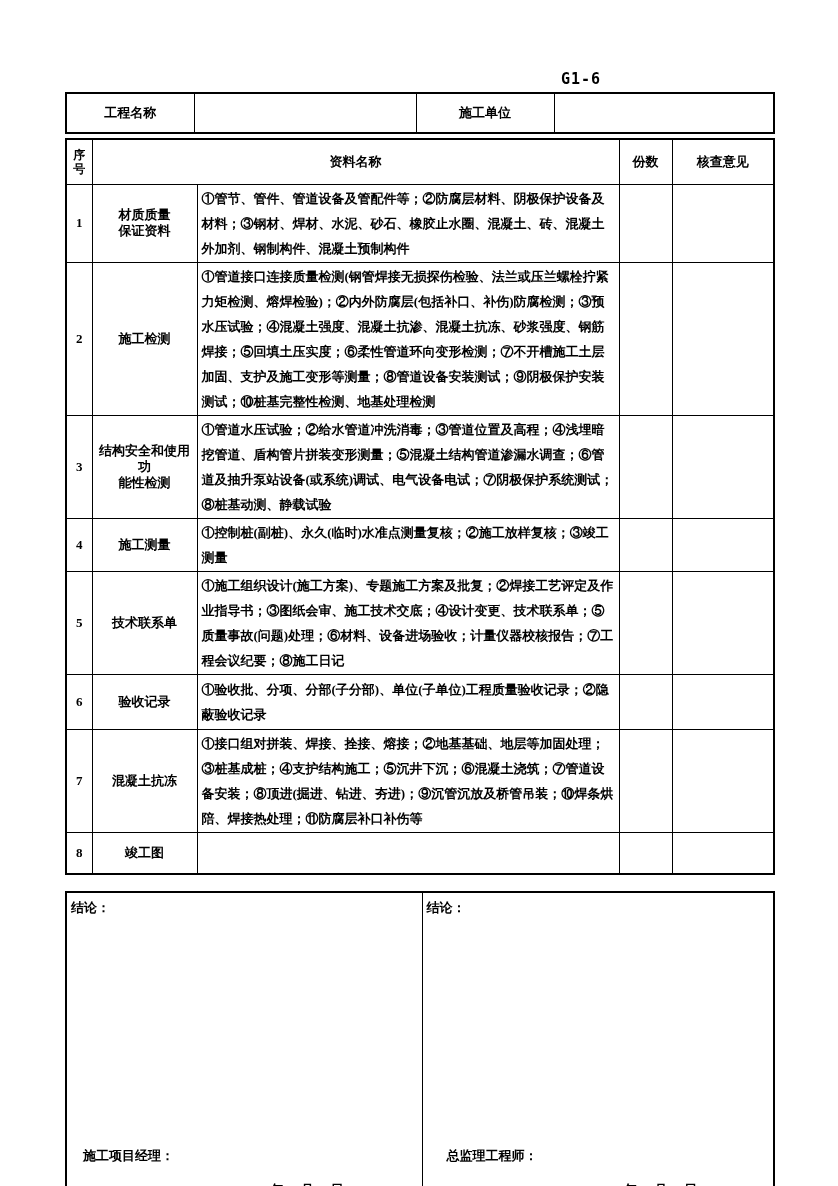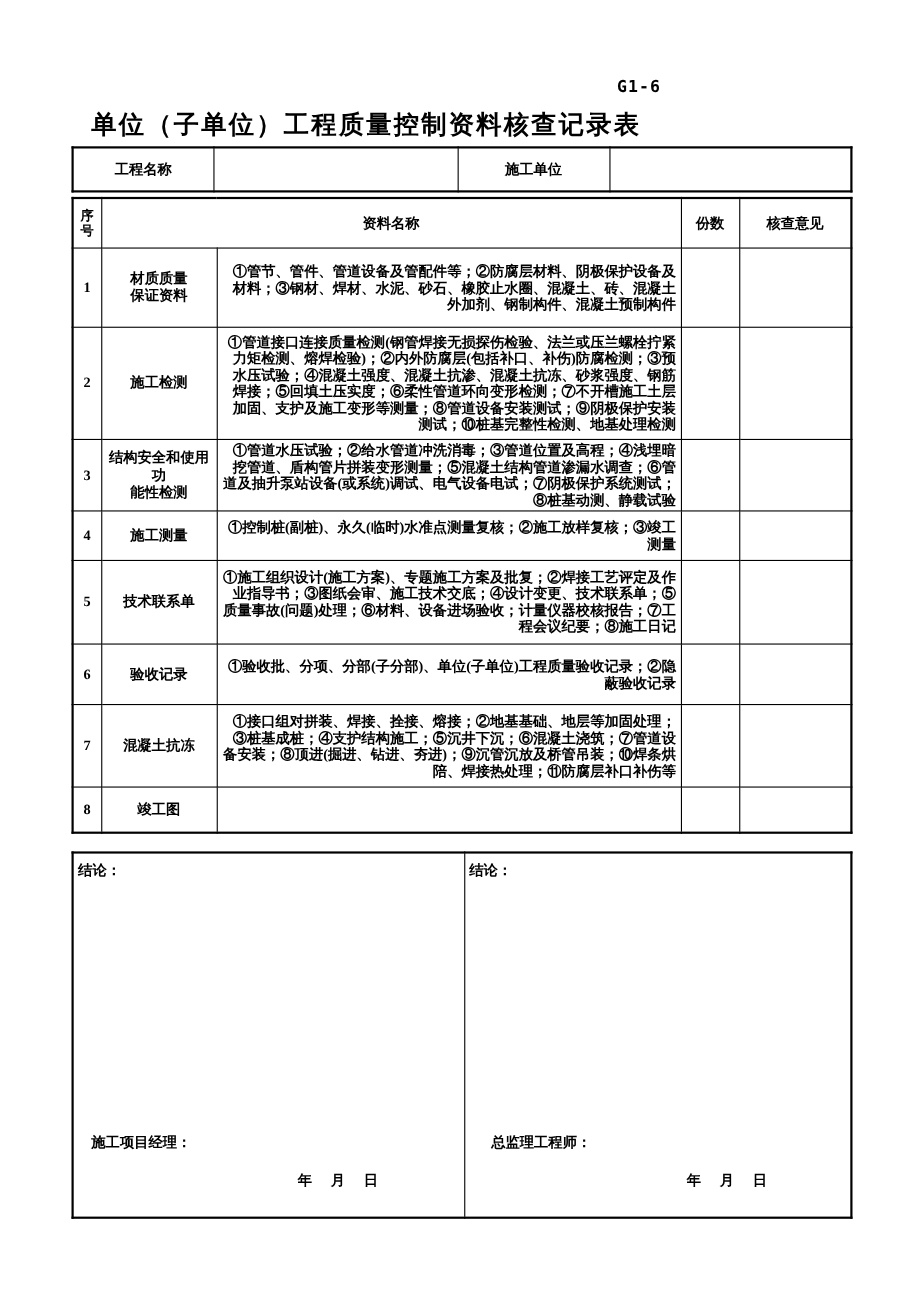--- a/index.html
+++ b/index.html
@@ -50,22 +50,22 @@
 
   
   .main-table { margin-top: 4px; }
   .main-table td.no-cell { text-align: center; }
   .main-table td.cat-cell {
     text-align: center;
     white-space: pre-line;
     line-height: 16px;
   }
   .main-table td.content-cell {
-    text-align: right;
-    line-height: 15px;
+    text-align: left;
+    line-height: 25px;
     padding: 1px 4px;
   }
   .main-table td.head-cell { text-align: center; }
   .head-no { white-space: pre-line; line-height: 14px; font-size: 12px; }
 
   
   .concl-table { margin-top: 16px; }
   .concl-table td { padding: 0; vertical-align: top; height: 330px; }
   .concl-inner { display: flex; flex-direction: column; height: 330px; }
   .concl-label { padding: 6px 4px 0 4px; font-size: 13px; font-weight: bold; }
@@ -81,21 +81,20 @@
     letter-spacing: 2px;
   }
 </style>
 </head>
 <body>
 
 <div class="page">
 
   <div class="form-code">G1-6</div>
 
-  <h1 class="title">单位（子单位）工程质量控制资料核查记录表</h1>
 
 
   <table class="info-table">
     <colgroup>
         <col style="width:128px">
         <col style="width:222px">
         <col style="width:138px">
         <col style="width:220px">
       </colgroup>
     <tbody>

